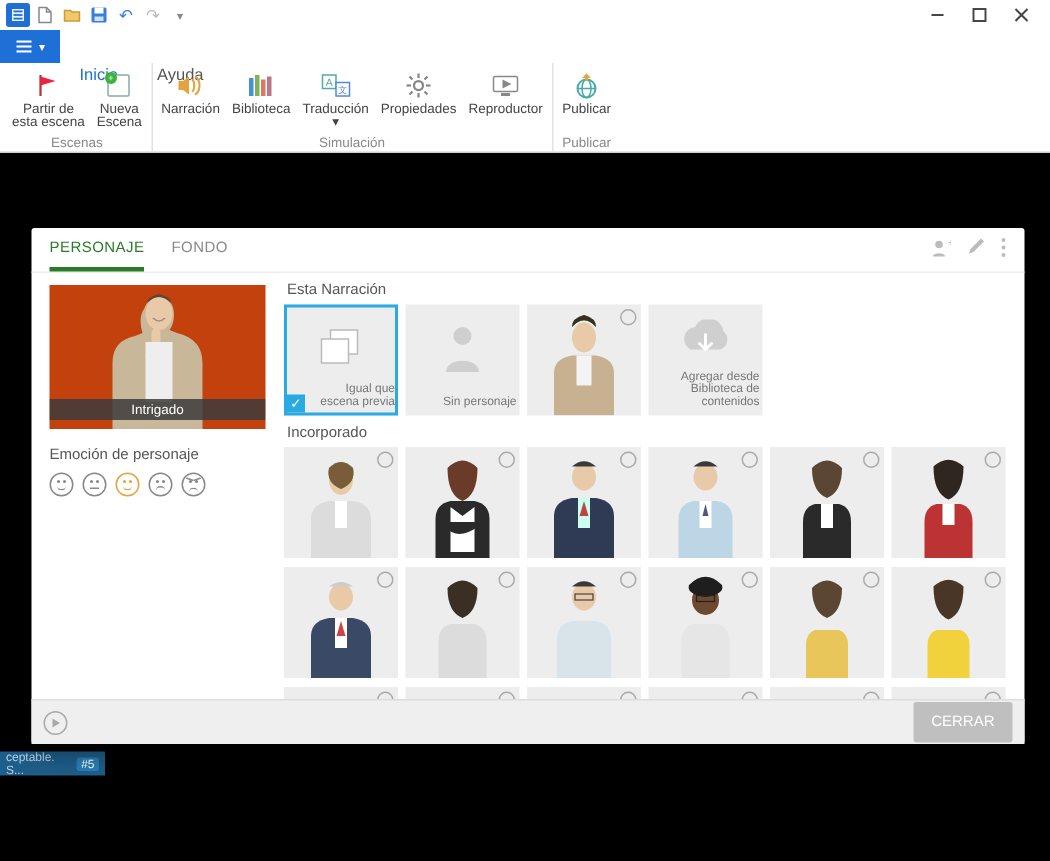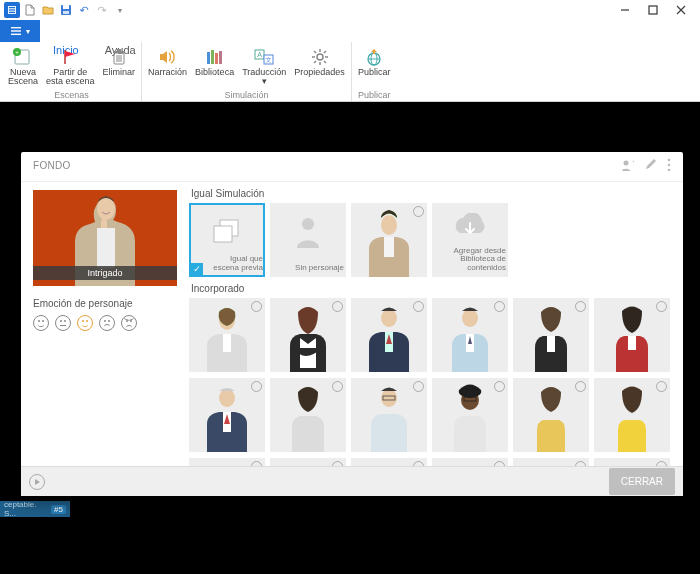--- a/index.html
+++ b/index.html
@@ -166,51 +166,38 @@
   <div class="tab active">Inicio</div>
   <div class="tab">Ayuda</div>
 </div>
 
 <div class="ribbon">
 
   <div class="ribbon-group">
     <div class="ribbon-buttons">
       <div class="ribbon-btn">
         <div class="ricon">
+          <svg width="18" height="18" viewBox="0 0 18 18">
+              <line x1="4" y1="2" x2="4" y2="16" stroke="#b33" stroke-width="1.5"></line>
+              <path d="M4 3 L14 6 L4 9 Z" fill="#e24"></path>
+            </svg>
+        </div>
+        <div class="rlabel" style="white-space:pre">Partir de
+esta escena</div>
+      </div>
+      <div class="ribbon-btn">
+        <div class="ricon">
           <svg width="20" height="18" viewBox="0 0 20 18">
               <rect x="2" y="2" width="14" height="14" fill="#fff" stroke="#8aa" rx="1"></rect>
               <circle cx="4" cy="4" r="4" fill="#3cb33c"></circle>
               <text x="4" y="6" font-size="6" text-anchor="middle" fill="#fff">+</text>
             </svg>
         </div>
         <div class="rlabel" style="white-space:pre">Nueva
 Escena</div>
-      </div>
-      <div class="ribbon-btn">
-        <div class="ricon">
-          <svg width="18" height="18" viewBox="0 0 18 18">
-              <line x1="4" y1="2" x2="4" y2="16" stroke="#b33" stroke-width="1.5"></line>
-              <path d="M4 3 L14 6 L4 9 Z" fill="#e24"></path>
-            </svg>
-        </div>
-        <div class="rlabel" style="white-space:pre">Partir de
-esta escena</div>
-      </div>
-      <div class="ribbon-btn">
-        <div class="ricon">
-          <svg width="16" height="18" viewBox="0 0 16 18">
-              <rect x="3" y="5" width="10" height="11" fill="none" stroke="#888" rx="1"></rect>
-              <rect x="2" y="3" width="12" height="2" fill="#888"></rect>
-              <rect x="6" y="1" width="4" height="2" fill="#888"></rect>
-              <line x1="6" y1="7" x2="6" y2="14" stroke="#888"></line>
-              <line x1="8" y1="7" x2="8" y2="14" stroke="#888"></line>
-              <line x1="10" y1="7" x2="10" y2="14" stroke="#888"></line>
-            </svg>
-        </div>
-        <div class="rlabel">Eliminar</div>
       </div>
     </div>
     <div class="ribbon-group-label">Escenas</div>
   </div>
 
   <div class="ribbon-group">
     <div class="ribbon-buttons">
       <div class="ribbon-btn">
         <div class="ricon">
           <svg width="20" height="18" viewBox="0 0 20 18">
@@ -254,20 +241,30 @@
                 <line x1="14" y1="9" x2="17" y2="9"></line>
                 <line x1="3" y1="3" x2="5" y2="5"></line>
                 <line x1="13" y1="13" x2="15" y2="15"></line>
                 <line x1="3" y1="15" x2="5" y2="13"></line>
                 <line x1="13" y1="5" x2="15" y2="3"></line>
               </g>
             </svg>
         </div>
         <div class="rlabel">Propiedades</div>
       </div>
+      <div class="ribbon-btn">
+        <div class="ricon">
+          <svg width="20" height="18" viewBox="0 0 20 18">
+              <rect x="2" y="3" width="16" height="10" fill="none" stroke="#888" rx="1"></rect>
+              <polygon points="8,5 14,8 8,11" fill="#888"></polygon>
+              <rect x="7" y="14" width="6" height="2" fill="#888"></rect>
+            </svg>
+        </div>
+        <div class="rlabel">Reproductor</div>
+      </div>
     </div>
     <div class="ribbon-group-label">Simulación</div>
   </div>
 
   <div class="ribbon-group">
     <div class="ribbon-buttons">
       <div class="ribbon-btn">
         <div class="ricon">
           <svg width="18" height="18" viewBox="0 0 18 18">
               <circle cx="9" cy="11" r="6" fill="none" stroke="#4aa" stroke-width="1.3"></circle>
@@ -286,20 +283,21 @@
 
 <div class="content-area"></div>
 
 <div class="peek-tab">
   <span>ceptable. S...</span>
   <span class="peek-badge">#5</span>
 </div>
 
 <div class="modal">
   <div class="modal-tabs">
+    <div class="modal-tab active">PERSONAJE</div>
     <div class="modal-tab">FONDO</div>
     <div class="tools">
       <span class="tool-btn">
         <svg width="14" height="14" viewBox="0 0 14 14">
             <circle cx="6" cy="5" r="2.5" fill="#bbb"></circle>
             <path d="M2 13c0-3 8-3 8 0" fill="#bbb"></path>
             <text x="12" y="6" font-size="7" fill="#bbb">+</text>
           </svg>
       </span>
       <span class="tool-btn">
@@ -357,21 +355,21 @@
             <span class="brow l"></span>
             <span class="brow r"></span>
             <span class="eye l"></span>
             <span class="eye r"></span>
             <span class="mouth"></span>
           </div>
       </div>
     </div>
 
     <div class="right-panel">
-      <div class="section-title">Igual Simulación</div>
+      <div class="section-title">Esta Narración</div>
       <div class="card-row">
         <div class="card selected">
           <div class="icon-center">
             <svg width="34" height="30" viewBox="0 0 34 30">
                 <rect x="10" y="4" width="18" height="16" fill="#fff" stroke="#bbb"></rect>
                 <rect x="4" y="10" width="18" height="16" fill="#fff" stroke="#bbb"></rect>
               </svg>
           </div>
           <div class="card-text" style="white-space:pre">Igual que
 escena previa</div>

